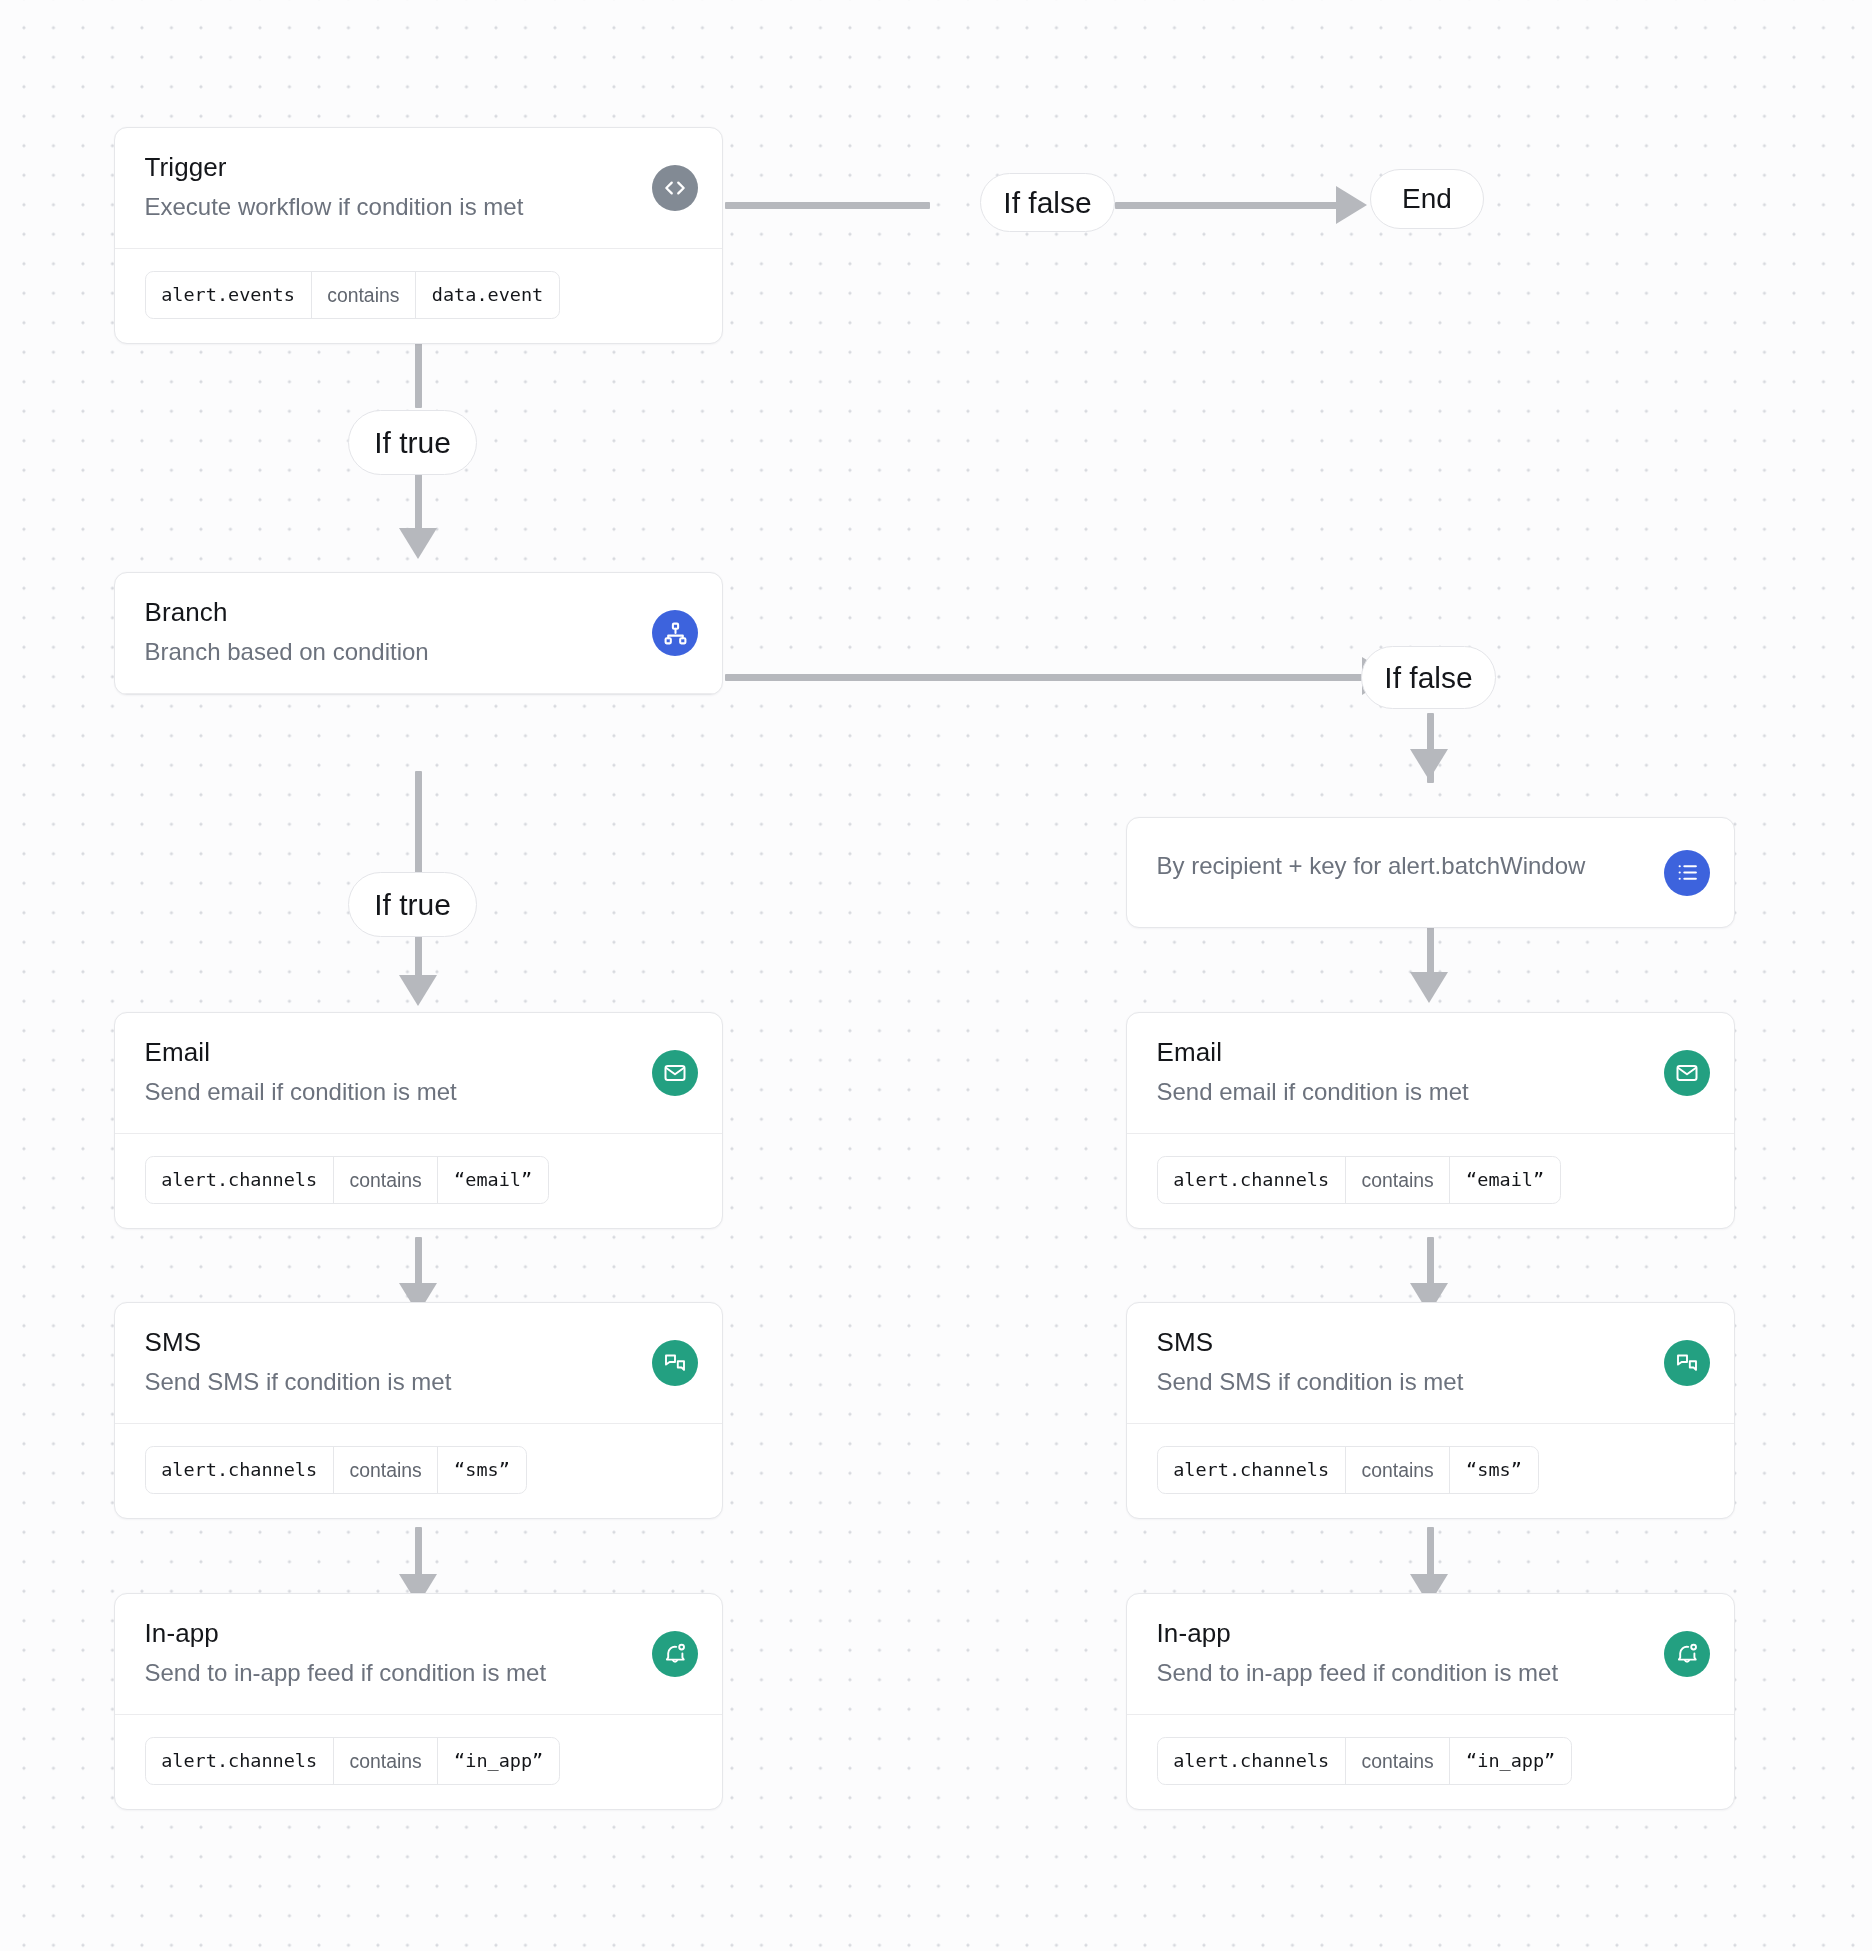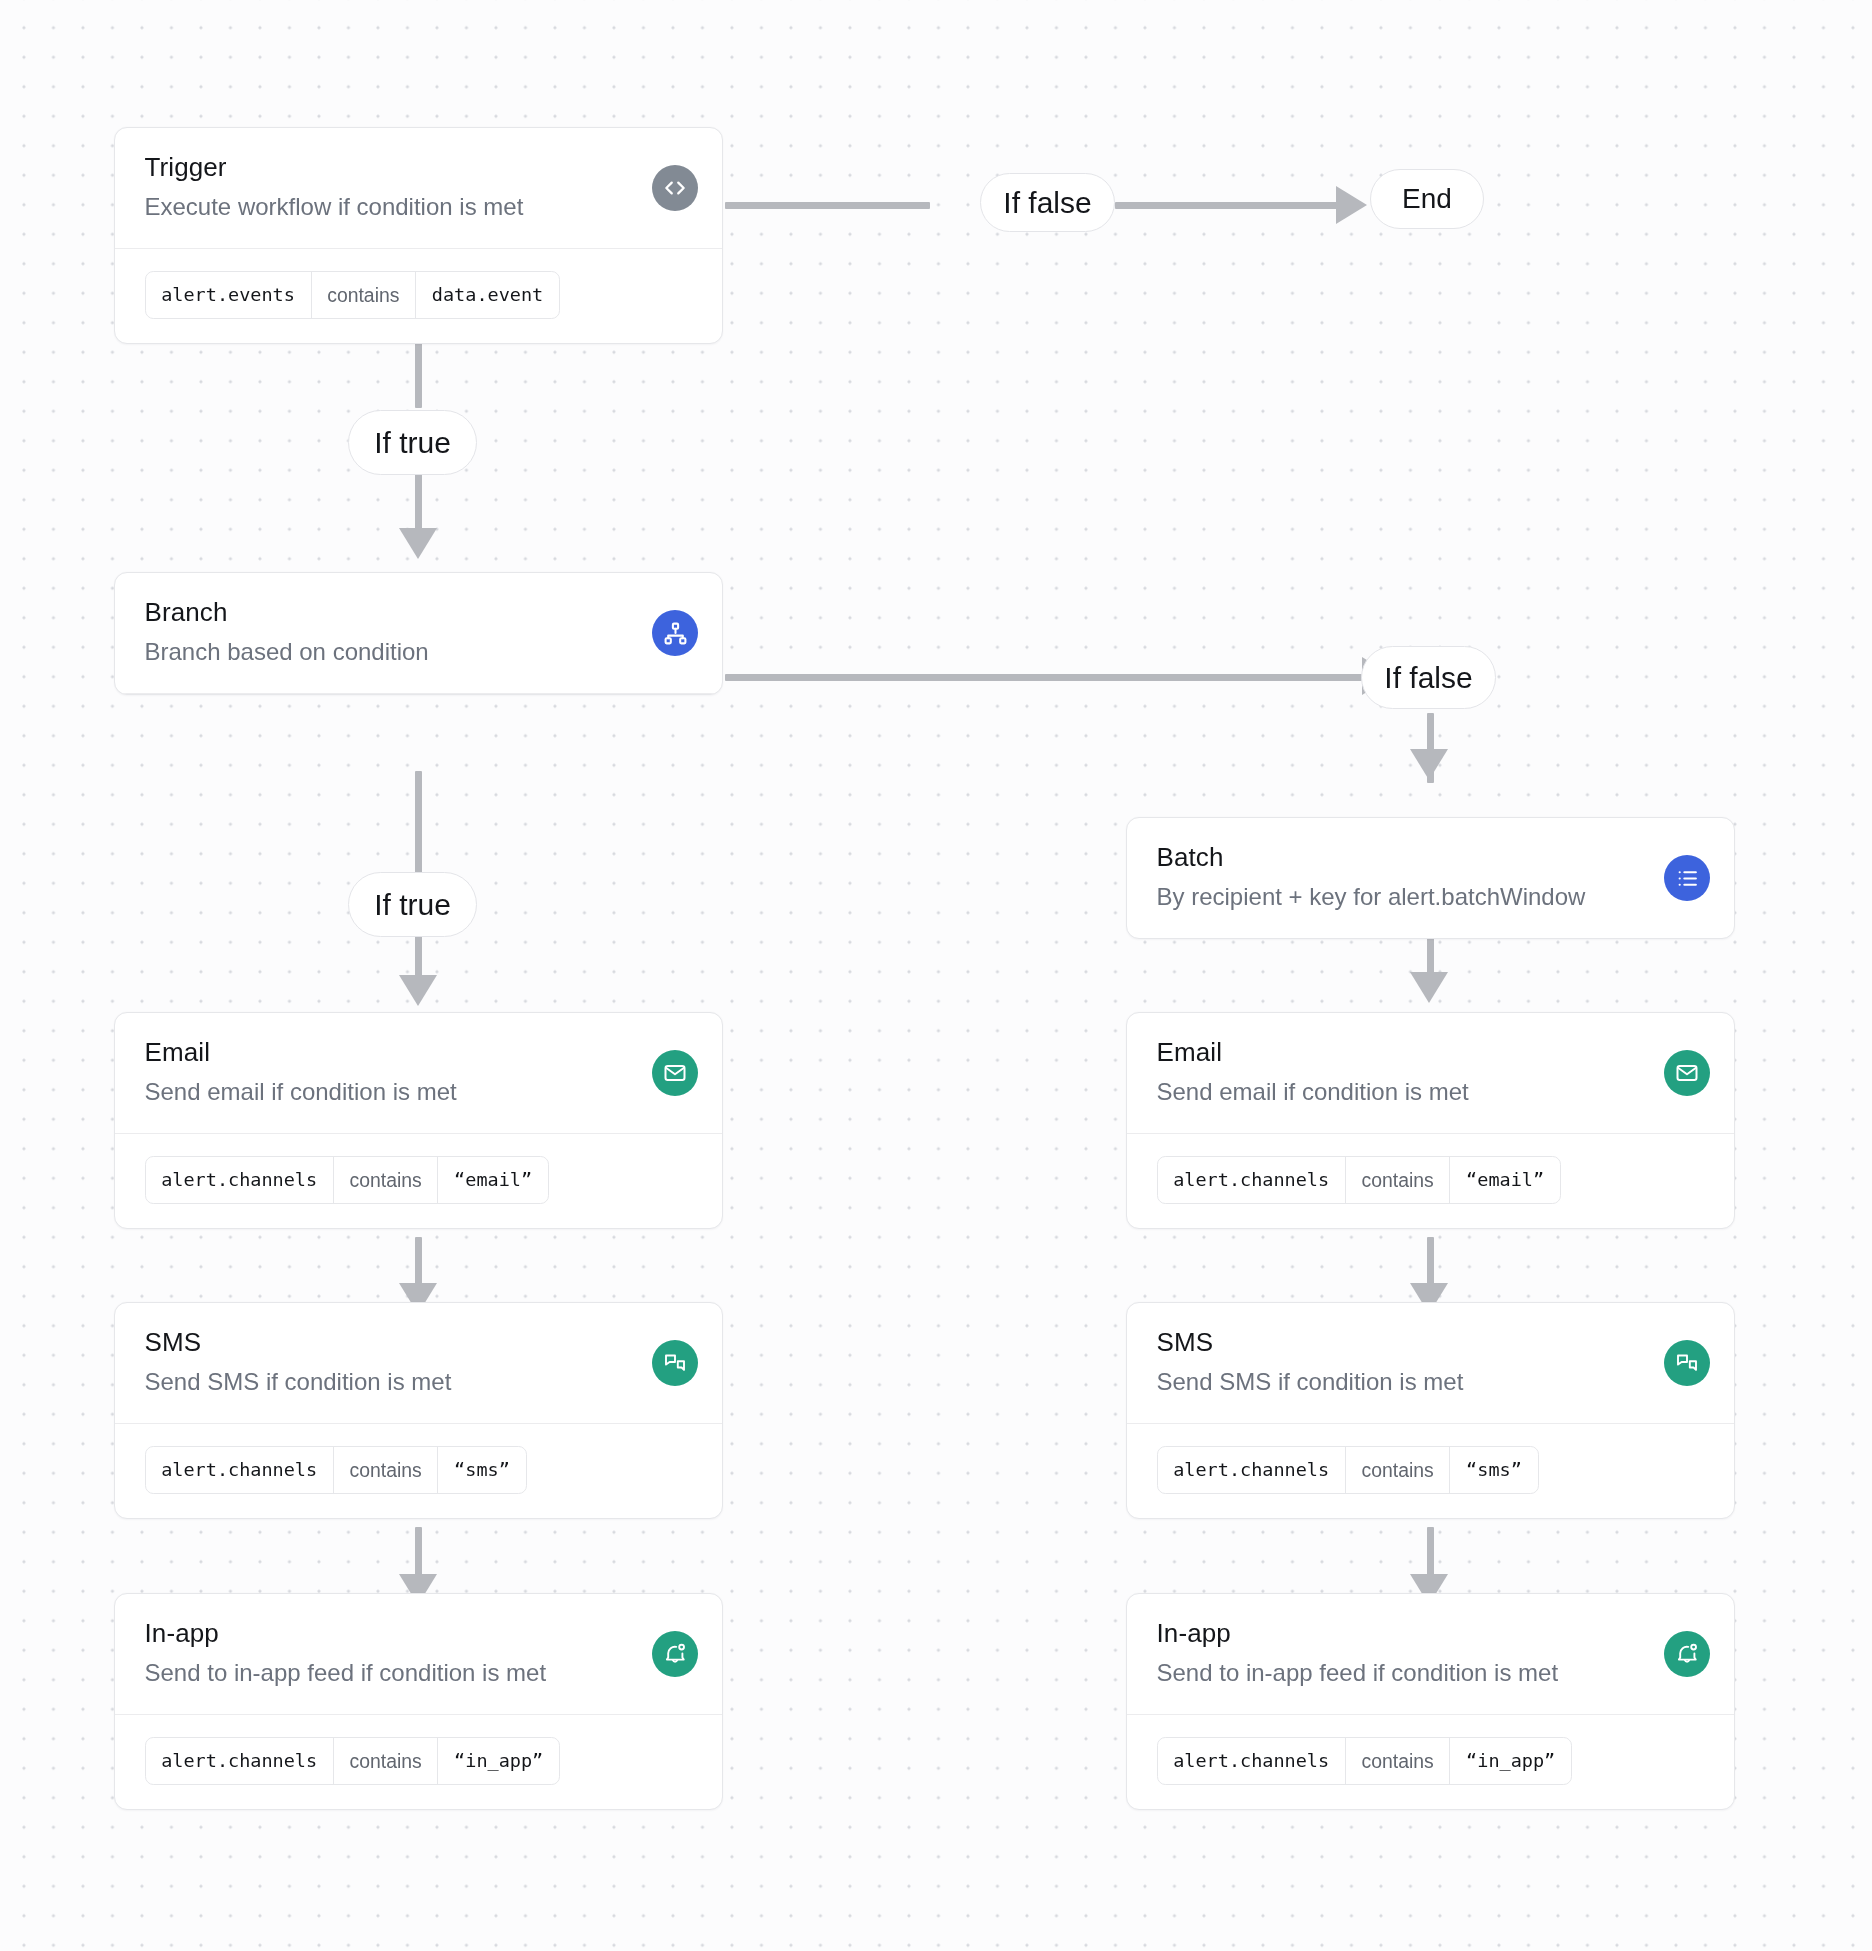--- a/index.html
+++ b/index.html
@@ -247,21 +247,20 @@
           <path d="M12 7.5v4"></path>
           <path d="M5 16.5v-2.5h14v2.5"></path>
         </svg>
       </div>
     </div>
     <div class="card-divider"></div>
   </div>
 
   <div class="card" style="left:1126px; top:817px;">
     <div class="card-head">
-      <div class="card-title">Batch</div>
       <div class="card-sub">By recipient + key for alert.batchWindow</div>
       <div class="badge" style="background:#3d63dd;">
         <svg width="25" height="25" viewBox="0 0 24 24" fill="none" stroke="#ffffff" stroke-width="2.1" stroke-linecap="round" stroke-linejoin="round">
           <path d="M9 6h11"></path>
           <path d="M9 12h11"></path>
           <path d="M9 18h11"></path>
           <path d="M4.5 6h.01"></path>
           <path d="M4.5 12h.01"></path>
           <path d="M4.5 18h.01"></path>
         </svg>

